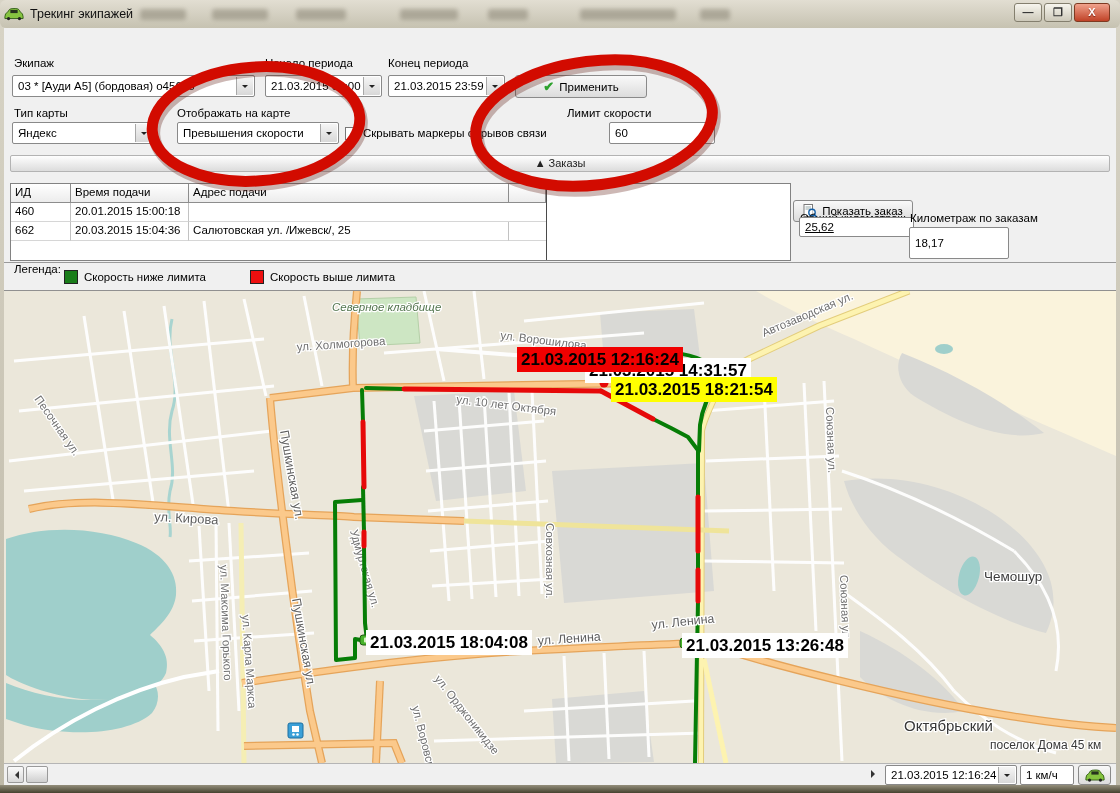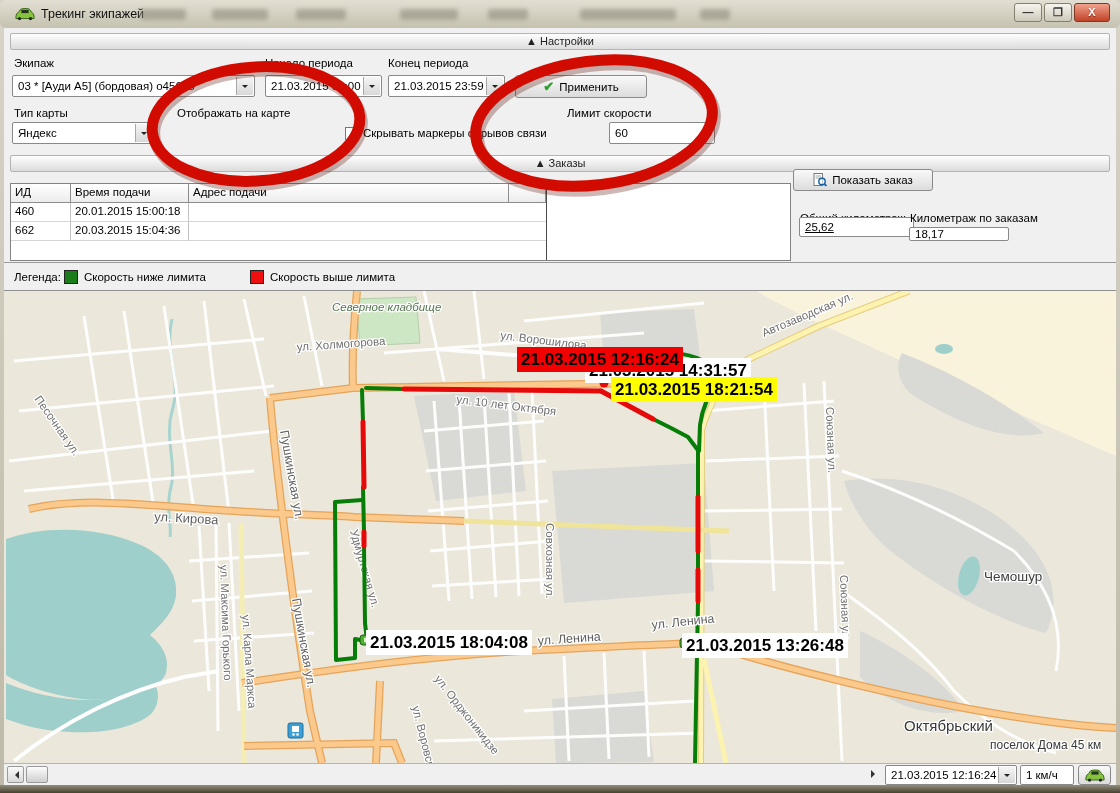--- a/index.html
+++ b/index.html
@@ -3,21 +3,21 @@
 <meta charset="utf-8">
 <style>
   * { margin:0; padding:0; box-sizing:border-box; }
   body { font-family:"Liberation Sans", sans-serif; background:#555; }
   .window { position:relative; width:1120px; height:793px;
     background:linear-gradient(#d8d4c6,#beb9a8); overflow:hidden; }
   .bottom-strip { position:absolute; left:0; right:0; bottom:0; height:8px;
     background:linear-gradient(#948f7c,#46422f); }
   
   .titlebar { position:absolute; left:0; top:0; right:0; height:28px;
-    display:flex; align-items:center; padding-left:15px;
+    display:flex; align-items:center; padding-left:4px;
     background:linear-gradient(#e2ded2,#c6c2b1);border-radius:6px; }
   .title-text { font-size:12.5px; color:#111; margin-left:6px; }
   .menu-blur { position:absolute; top:9px; height:11px; border-radius:3px;
     background:#8d8878; opacity:.55; filter:blur(2px); }
   .winbtns { position:absolute; right:10px; top:3px; display:flex; gap:2px; }
   .wbtn { width:28px; height:19px; border:1px solid #847f6e; border-radius:3px;
     background:linear-gradient(#f7f5ee,#cdc9ba); font-size:11px; text-align:center;
     line-height:17px; color:#333; font-weight:bold; }
   .wbtn.close { width:36px; background:linear-gradient(#f0a28c,#c04227);
     color:#fff; text-shadow:0 1px 1px #7a2413; border-color:#7e3a22; }
@@ -103,24 +103,20 @@
     <div class="menu-blur" style="left:700px;width:30px"></div>
     <div class="winbtns">
       <div class="wbtn">—</div>
       <div class="wbtn">❐</div>
       <div class="wbtn close">X</div>
     </div>
   </div>
 
   <div class="content">
 
-    <div class="barhdr" style="top:5px">
-      <span>▲</span>
-      <span>Настройки</span>
-    </div>
 
     <div class="lbl" style="left:10px;top:29px">Экипаж</div>
     <div class="combo" style="left:8px;top:47px;width:243px">
       <span>03 * [Ауди А5] (бордовая) о456ро</span>
       <div class="cbtn">
           <div class="arr-down"></div>
         </div>
     </div>
     <div class="lbl" style="left:261px;top:29px">Начало периода</div>
     <div class="combo" style="left:261px;top:47px;width:117px">
@@ -142,20 +138,26 @@
     </div>
 
     <div class="lbl" style="left:10px;top:79px">Тип карты</div>
     <div class="combo" style="left:8px;top:94px;width:142px">
       <span>Яндекс</span>
       <div class="cbtn">
           <div class="arr-down"></div>
         </div>
     </div>
     <div class="lbl" style="left:173px;top:79px">Отображать на карте</div>
+    <div class="combo" style="left:173px;top:94px;width:162px">
+      <span>Превышения скорости</span>
+      <div class="cbtn">
+          <div class="arr-down"></div>
+        </div>
+    </div>
     <div class="check" style="left:341px;top:99px"></div>
     <div class="lbl" style="left:359px;top:99px">Скрывать маркеры обрывов связи</div>
     <div class="lbl" style="left:563px;top:79px">Лимит скорости</div>
     <input class="tinput" style="left: 561px; top: 94px; width: 106px; margin-left: 44px;" value="60">
 
     <div class="barhdr" style="top:127px">
       <span>▲</span>
       <span>Заказы</span>
     </div>
 
@@ -168,42 +170,43 @@
           <div class="tcell c4"></div>
         </div>
         <div class="trow">
           <div class="tcell c1">460</div>
           <div class="tcell c2">20.01.2015 15:00:18</div>
           <div class="tcell c4"></div>
         </div>
         <div class="trow">
           <div class="tcell c1">662</div>
           <div class="tcell c2">20.03.2015 15:04:36</div>
+          <div class="tcell c3">Салютовская ул. /Ижевск/, 25</div>
           <div class="tcell c4"></div>
         </div>
       </div>
     </div>
 
-    <div class="pushbtn" style="left:789px;top:141px;width:140px;height:22px">
+    <div class="pushbtn" style="left:789px;top:172px;width:120px;height:22px">
       <svg width="14" height="14" viewBox="0 0 14 14">
         <rect x="1" y="0.5" width="8.5" height="12" fill="#fff" stroke="#7a7a7a"></rect>
         <line x1="2.5" y1="3" x2="8" y2="3" stroke="#9aa" stroke-width="1"></line>
         <line x1="2.5" y1="5" x2="8" y2="5" stroke="#9aa" stroke-width="1"></line>
         <circle cx="9" cy="8.5" r="3.2" fill="rgba(255,255,255,.6)" stroke="#1560a8" stroke-width="1.4"></circle>
         <line x1="11.3" y1="10.8" x2="13.4" y2="13" stroke="#1560a8" stroke-width="1.8"></line>
       </svg>
       <span>Показать заказ</span>
     </div>
     <div class="lbl" style="left:796px;top:184px">Общий километраж</div>
     <input class="tinput" style="left: 795px; top: 189px; width: 115px; height: 20px; text-decoration: underline;" value="25,62">
     <div class="lbl" style="left:906px;top:184px">Километраж по заказам</div>
-    <input class="tinput" style="left: 905px; top: 199px; width: 100px; height: 14px;" value="18,17">
+    <input class="tinput" style="left: 905px; top: 199px; width: 100px; height: 32px;" value="18,17">
 
     <div class="legend">
-      <span class="lbl" style="left:10px;top:8px">Легенда:</span>
+      <span class="lbl" style="left:10px;top:0">Легенда:</span>
       <div class="sw" style="left:60px;background:#1a7d1a"></div>
       <span class="lbl" style="left:80px;top:8px">Скорость ниже лимита</span>
       <div class="sw" style="left:246px;background:#ee0f0f"></div>
       <span class="lbl" style="left:266px;top:8px">Скорость выше лимита</span>
     </div>
 
     <div class="map">
       <svg width="1112" height="473" viewBox="0 0 1112 473">
         <rect x="0" y="0" width="1112" height="473" fill="#ebe7da"></rect>
 

